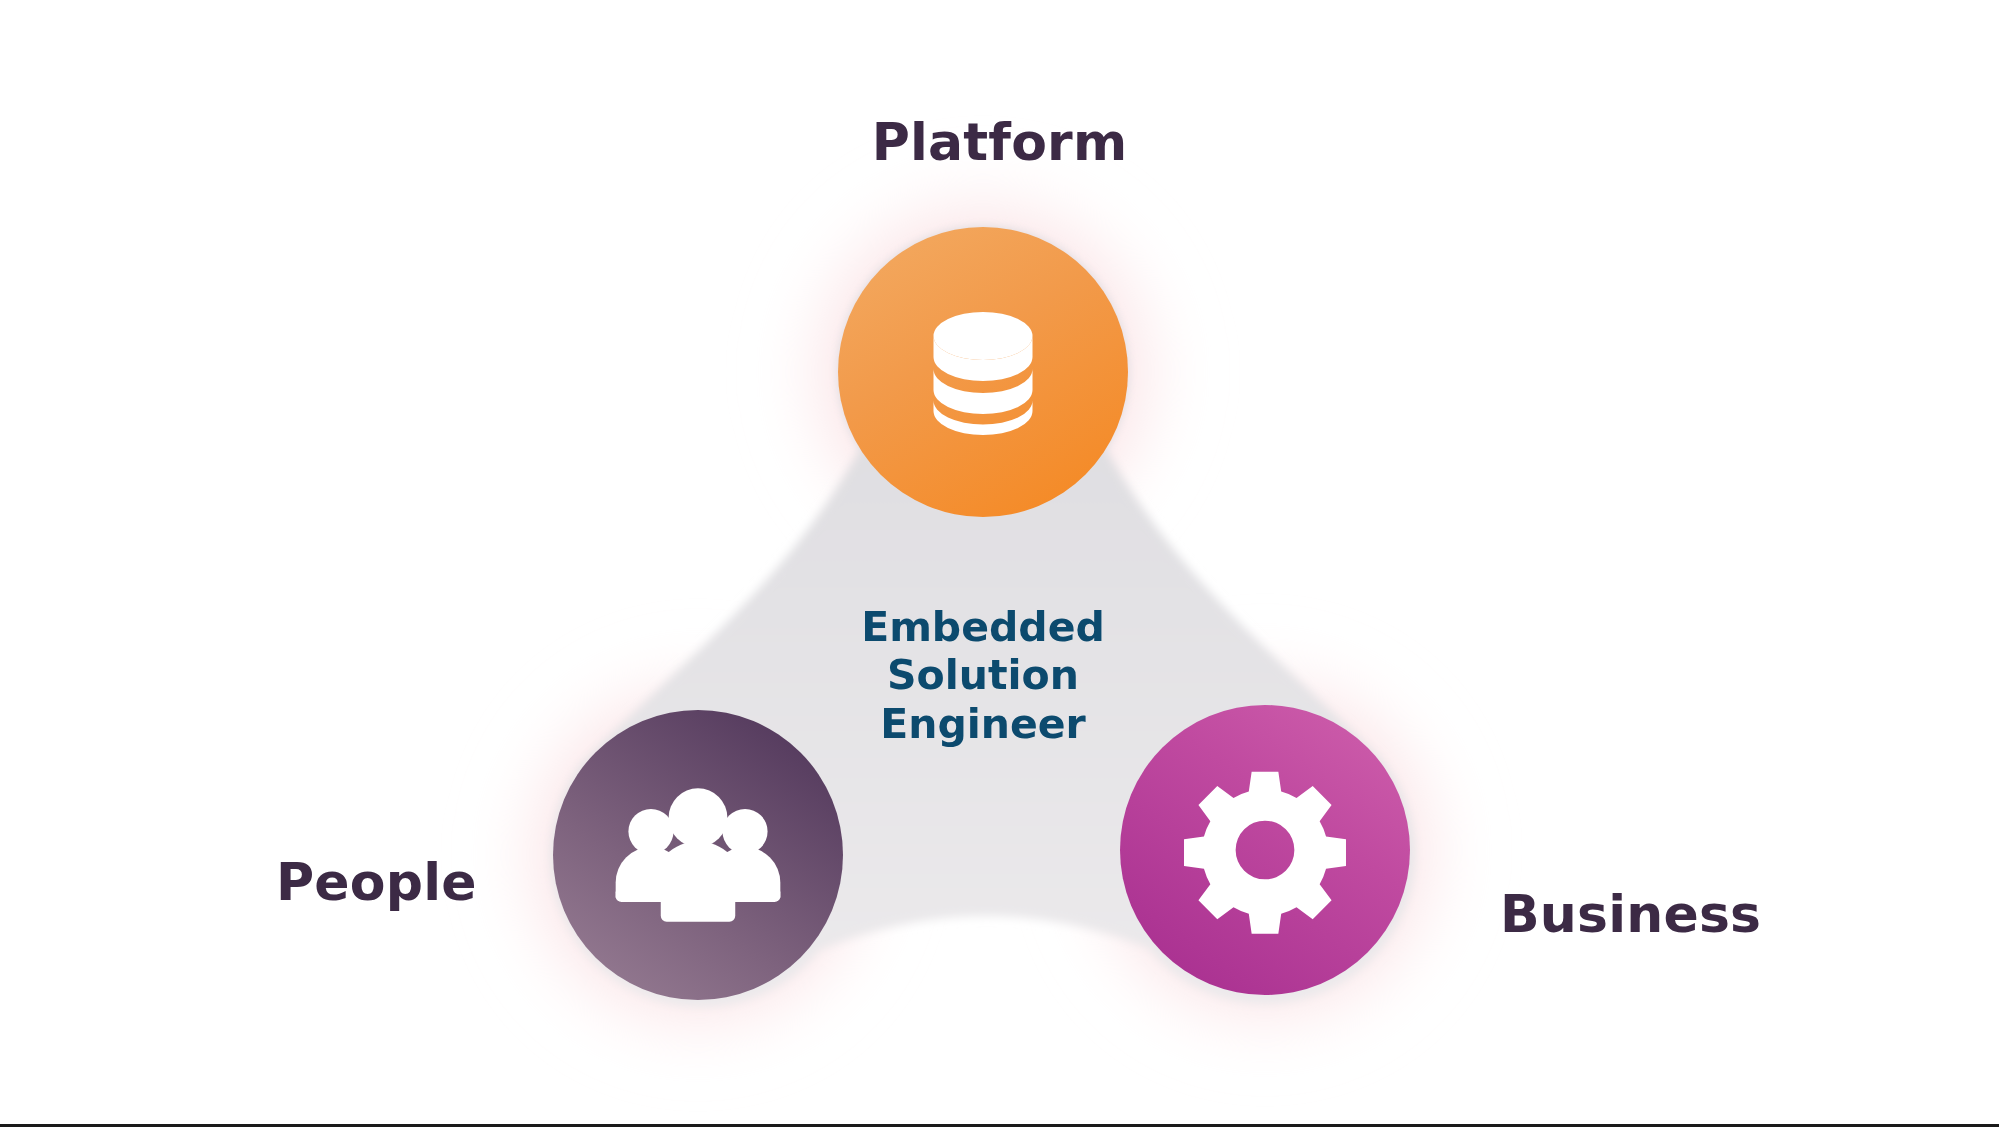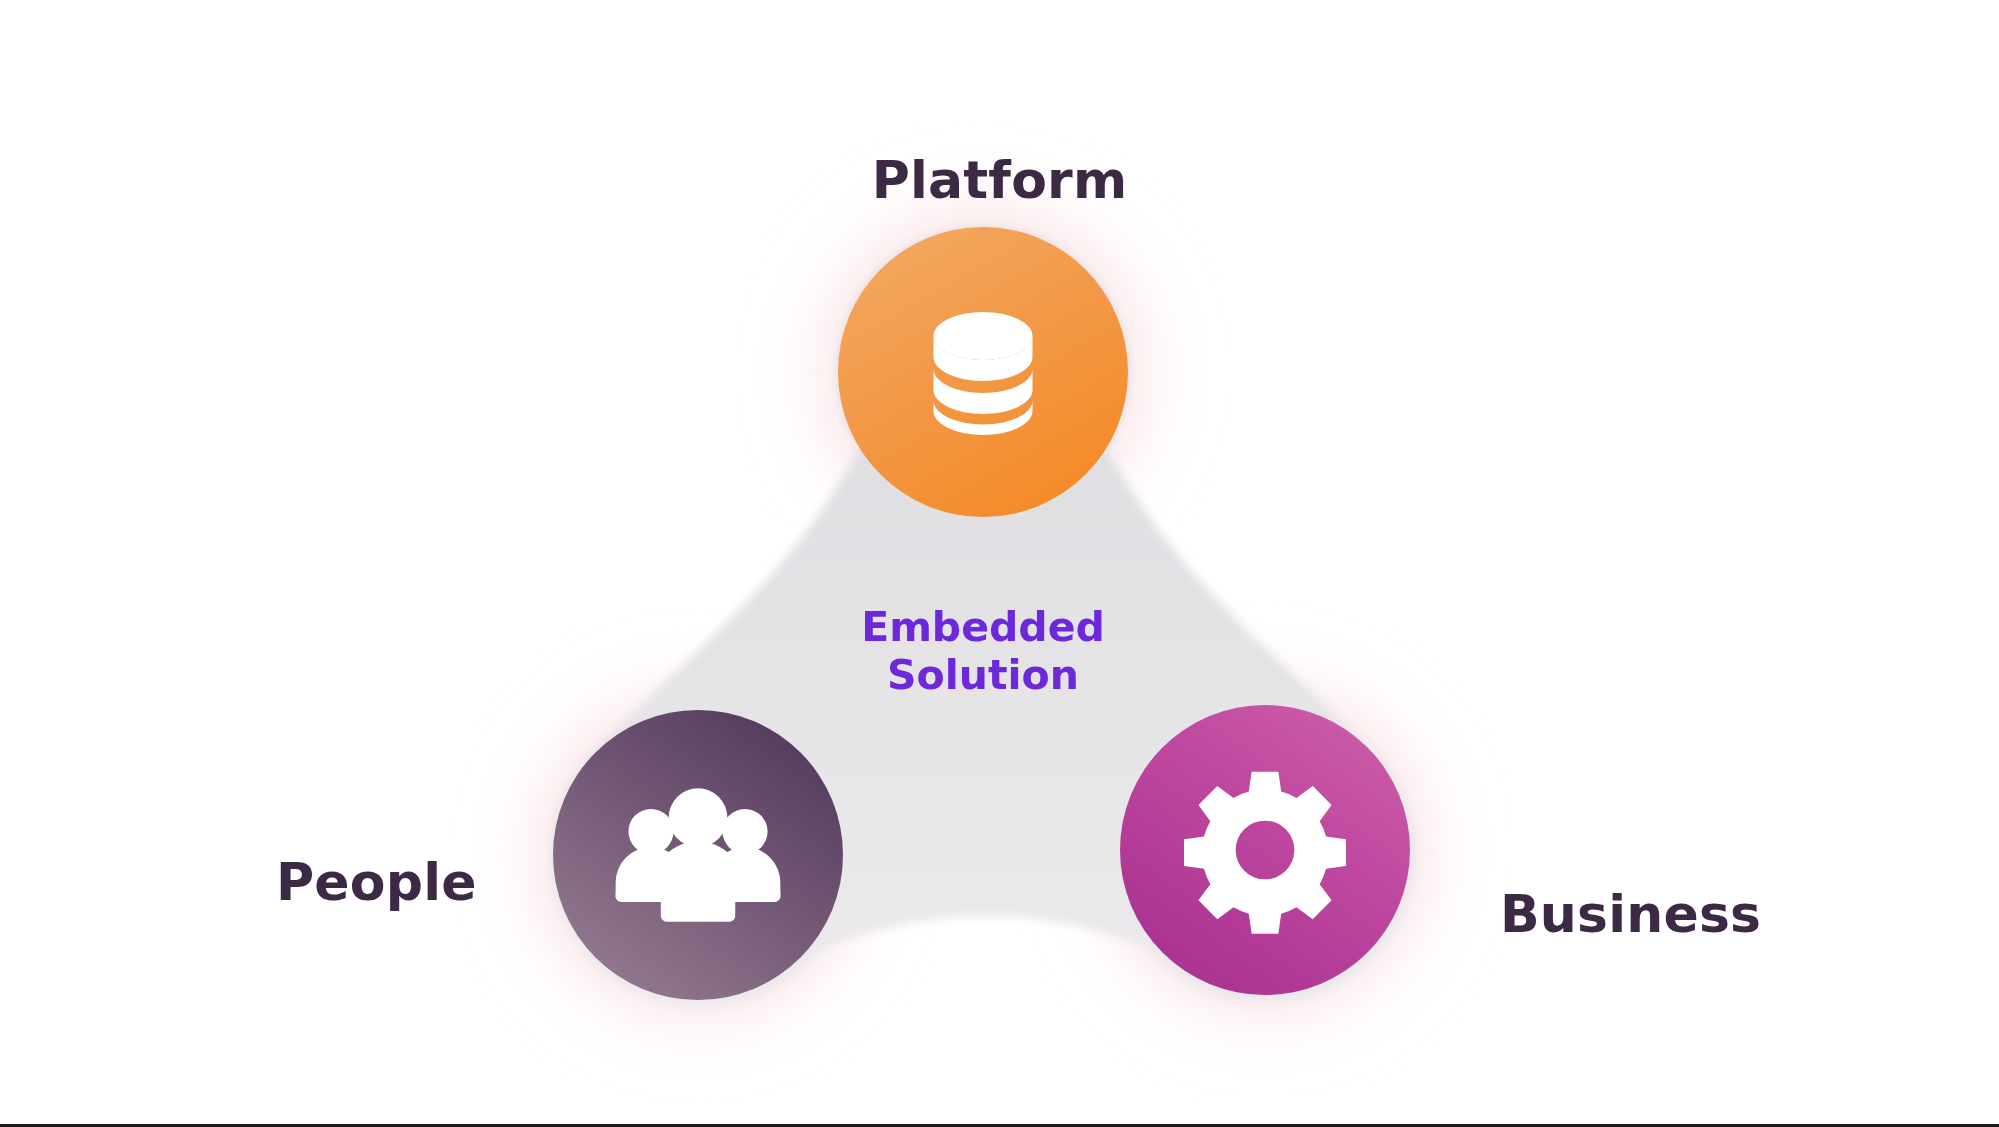--- a/index.html
+++ b/index.html
@@ -85,39 +85,38 @@
     font-size: 52px;
     letter-spacing: 0.2px;
     white-space: nowrap;
     text-align: right;
   }
   #label-platform {
     left: 0;
     top: 112px;
     width: 1999px;
     text-align: center;
-    margin-top: 38px;
   }
   #label-people {
     left: 276px;
     top: 852px;
   }
   #label-business {
     left: 1500px;
     top: 884px;
   }
 
   
   #center-caption {
     position: absolute;
     left: 838px;
     top: 603px;
     width: 290px;
     text-align: center;
-    color: #6d28d9;
+    color: #0c4a6e;
     font-size: 41px;
     font-weight: bold;
     line-height: 1.18;
   }
   #center-caption .cap-line { display: block; }
 </style>
 </head>
 <body>
 
 <div id="diagram-stage">
@@ -200,15 +199,16 @@
         a34 34 0 0 1 -3.6 -8.6 l-11.2 -1.6 v-15 l11.2 -1.6 a34 34 0 0 1 3.6 -8.6
         l-6.7 -9.1 l10.6 -10.6 l9.1 6.7 a34 34 0 0 1 8.6 -3.6 Z
         M50 33.5 a16.5 16.5 0 1 0 0 33 a16.5 16.5 0 1 0 0 -33 Z"></path>
     </svg>
   </div>
   <div class="outer-label" id="label-business">Business</div>
 
   <div id="center-caption">
     <span class="cap-line">Embedded</span>
     <span class="cap-line">Solution</span>
+    <span class="cap-line">Engineer</span>
   </div>
 
 </div>
 
 </body></html>

